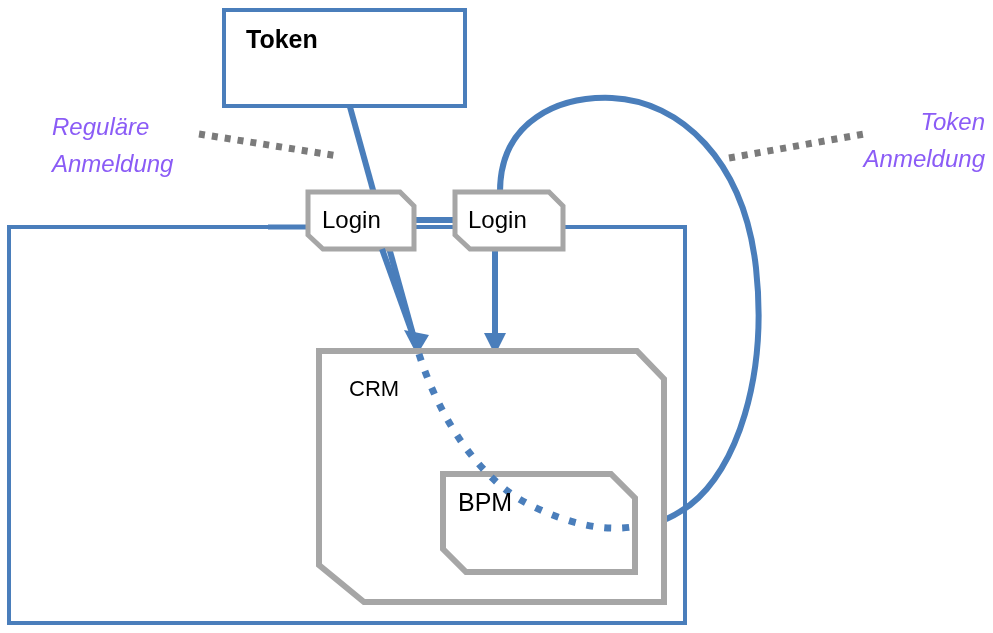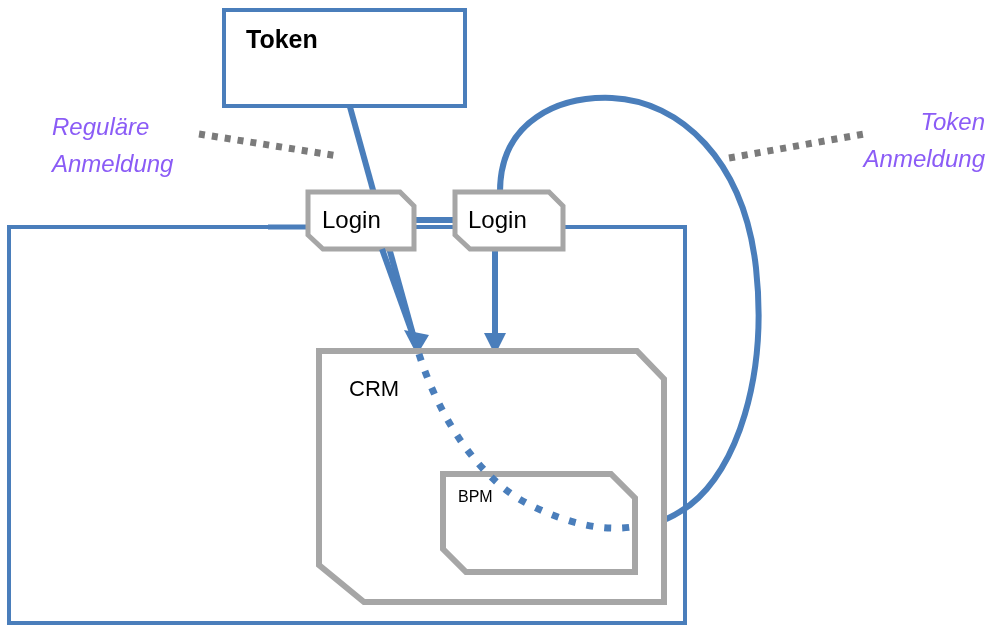--- a/index.html
+++ b/index.html
@@ -33,21 +33,21 @@
   .lbl-note {
     color: #8b5cf6;
     font-style: italic;
     font-weight: normal;
   }
   #client-label      { left: 246px; top: 25px;  font-size: 25px; }
   #appserver-label   { left: 31px;  top: 258px; font-size: 22px; }
   #login-left-label  { left: 322px; top: 206px; font-size: 24px; }
   #login-right-label { left: 468px; top: 206px; font-size: 24px; }
   #crm-label         { left: 349px; top: 376px; font-size: 22px; }
-  #bpm-label         { left: 458px; top: 488px; font-size: 16px; }
+  #bpm-label         { left: 458px; top: 488px; font-size: 25px; }
   #note-left {
     left: 52px; top: 108px; font-size: 24px; line-height: 37px;
     text-align: left;
   }
   #note-right {
     left: 760px; top: 103px; width: 225px; font-size: 24px; line-height: 37px;
     text-align: right; white-space: normal;
   }
 </style>
 </head>

